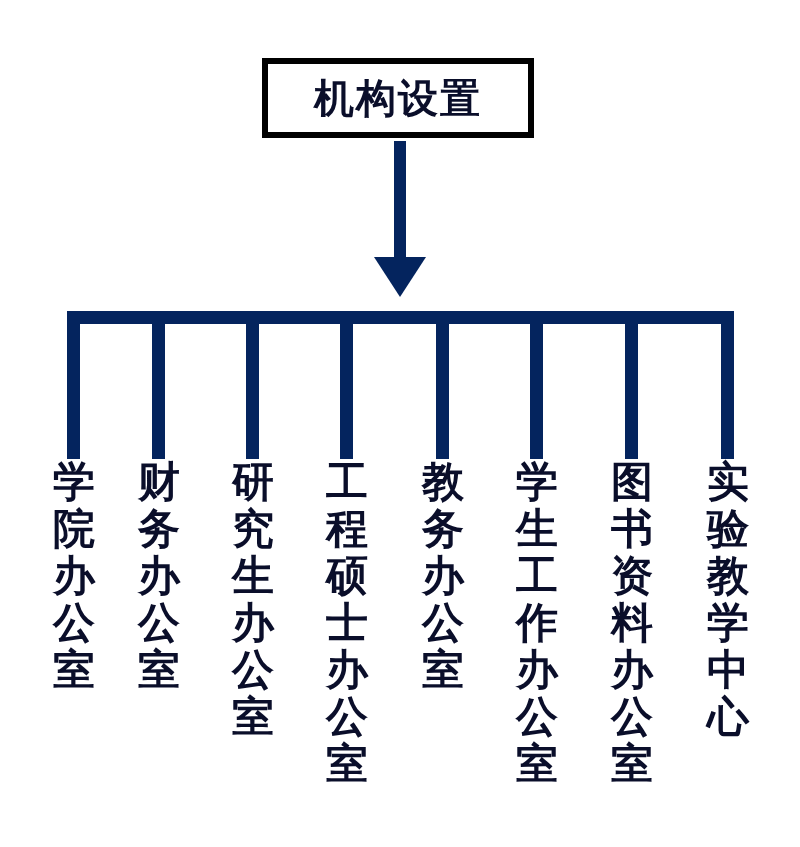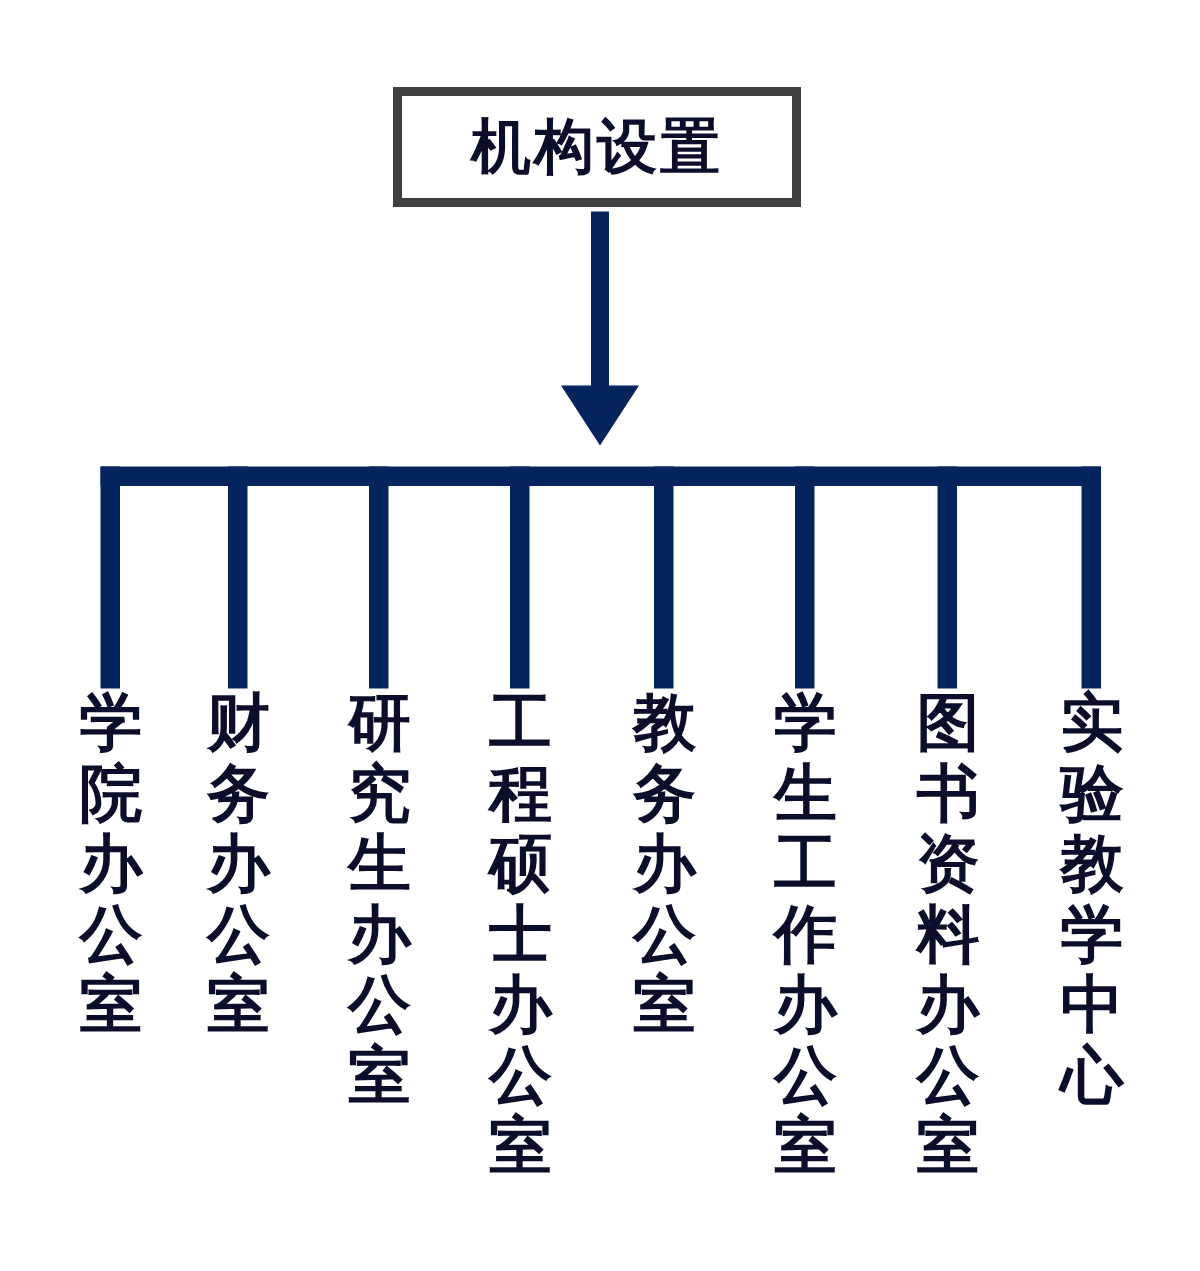--- a/index.html
+++ b/index.html
@@ -20,21 +20,21 @@
   }
 
   
   .root-box {
     position: absolute;
     left: 262px;
     top: 58px;
     width: 272px;
     height: 80px;
     box-sizing: border-box;
-    border: 6px solid #404040;
+    border: 6px solid #000000;
     background: #ffffff;
     display: flex;
     align-items: center;
     justify-content: center;
   }
   .root-label {
     font-size: 40px;
     font-weight: bold;
     color: #0a0e2a;
     letter-spacing: 2px;

